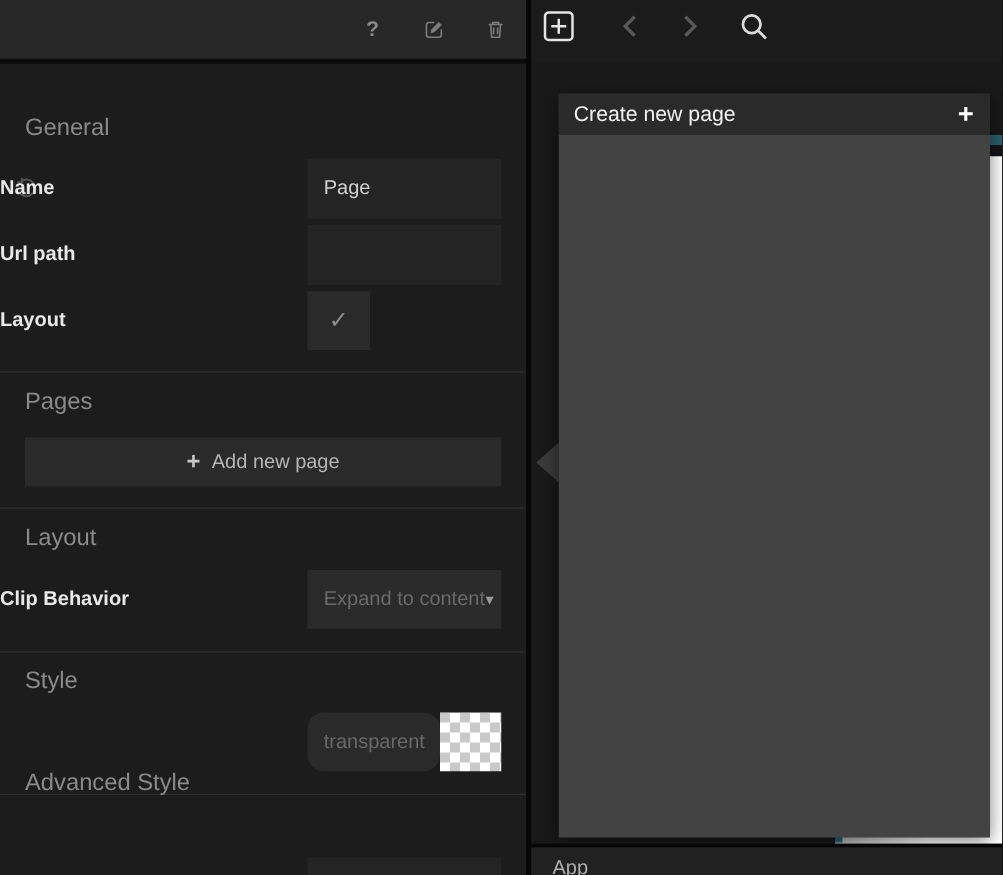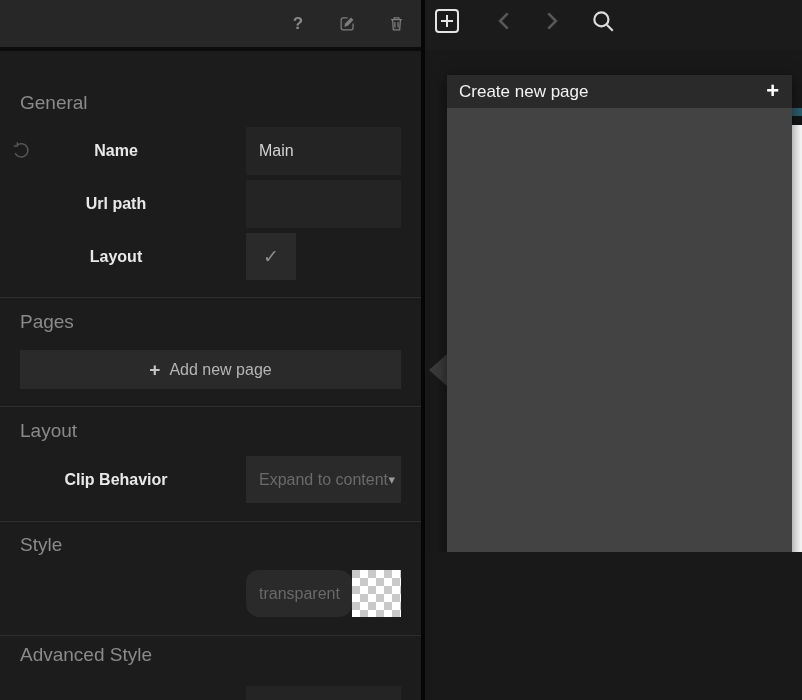--- a/index.html
+++ b/index.html
@@ -13,40 +13,40 @@
   .prop-title { position:absolute; left:20px; top:0; line-height:47px; font-size:16px; font-weight:600; color:#f0f0f0; }
   .prop-header-icons { position:absolute; right:14px; top:0; height:47px; display:flex; align-items:center; gap:27px; }
   .hicon { width:22px; height:22px; display:flex; align-items:center; justify-content:center; color:#7d7d7d; cursor:pointer; }
   .hicon.q { font-size:17px; font-weight:700; color:#8a8a8a; }
   .hicon svg { width:19px; height:19px; stroke:#7d7d7d; fill:none; stroke-width:1.6; }
   .header-gap { position:absolute; left:0; top:47px; width:100%; height:4px; background:#0c0c0c; }
 
   .section-label { position:absolute; left:20px; font-size:19px; color:#8a8a8a; }
   .divider { position:absolute; left:0; width:421px; height:1px; background:#2e2e2e; }
 
-  .row-label { position:absolute; width:232px; text-align:center; font-size:16px; font-weight:600; color:#e8e8e8; line-height:48px; }
+  .row-label { position:absolute; width:232px; text-align:left; font-size:16px; font-weight:600; color:#e8e8e8; line-height:48px; }
   .control { position:absolute; left:246px; width:155px; height:48px; background:#242424; color:#d2d2d2; font-size:16px; line-height:48px; padding:0 13px; white-space:nowrap; overflow:hidden; cursor:text; }
   .control.empty { color:#666; }
   .reset-icon { position:absolute; left:12px; width:20px; height:20px; cursor:pointer; }
   .reset-icon svg { width:20px; height:20px; stroke:#565656; fill:none; stroke-width:1.8; }
   .checkbox { position:absolute; left:246px; width:50px; height:47px; background:#2a2a2a; color:#8d8d8d; font-size:19px; font-weight:700; text-align:center; line-height:47px; cursor:pointer; }
   .big-button { position:absolute; left:20px; width:381px; height:39px; background:#2a2a2a; color:#b5b5b5; font-size:16px; display:flex; align-items:center; justify-content:center; gap:9px; cursor:pointer; }
   .big-button .plus { font-size:19px; font-weight:700; color:#c6c6c6; }
   .select { position:absolute; left:246px; width:155px; height:47px; background:#2a2a2a; color:#6a6a6a; font-size:16px; line-height:47px; padding:0 13px; white-space:nowrap; overflow:hidden; cursor:pointer; }
   .select .caret { position:absolute; right:6px; top:0; line-height:47px; color:#9a9a9a; font-size:13px; }
   .color-field { position:absolute; left:246px; width:106px; height:47px; background:#2a2a2a; color:#696969; font-size:16px; line-height:47px; padding:0 13px; white-space:nowrap; overflow:hidden; cursor:text;border-radius:13px; }
   .swatch { position:absolute; left:352px; width:49px; height:47px; cursor:pointer;
             background:repeating-conic-gradient(#ffffff 0% 25%, #c9c9c9 0% 50%); background-size:16px 16px; }
   .partial-input { position:absolute; left:246px; top:686px; width:155px; height:14px; background:#242424; }
 
   
   .panel-split { position:absolute; left:421px; top:0; width:4px; height:700px; background:#060606; }
 
   
-  .canvas { position:absolute; left:425px; top:0; width:377px; height:552px; background:#191919; overflow:hidden; }
+  .canvas { position:absolute; left:425px; top:0; width:377px; height:700px; background:#191919; overflow:hidden; }
   .toolbar { position:absolute; left:0; top:0; width:100%; height:50px; background:#1b1b1b; }
   .ticon { position:absolute; top:7px; width:28px; height:28px; display:flex; align-items:center; justify-content:center; cursor:pointer; }
   .ticon svg { width:26px; height:26px; fill:none; }
 
   .preview-window { position:absolute; left:243px; top:108px; width:134px; height:567px;
                     background:linear-gradient(90deg,#b4b4b4 0%, #ffffff 55%); }
   .preview-topbar { position:absolute; left:0; top:0; width:100%; height:8px; background:#2b5f6e; }
   .preview-darkbar { position:absolute; left:0; top:8px; width:100%; height:9px; background:#121416; }
   .preview-accent-dot { position:absolute; left:0; bottom:1px; width:6px; height:5px; background:#2b6474; }
 
@@ -87,21 +87,21 @@
     <div class="header-gap"></div>
 
     <div class="section-label" style="top:92px">General</div>
     <span class="reset-icon" style="top:141px">
       <svg viewBox="0 0 24 24">
           <path d="M6 5a8 8 0 1 1-2.2 9.5"></path>
           <path d="M6.5 1.5v4.4H2.1" fill="none"></path>
         </svg>
     </span>
     <div class="row-label" style="top:127px">Name</div>
-    <div class="control" style="top:127px">Main</div>
+    <div class="control" style="top:127px">Page</div>
 
     <div class="row-label" style="top:180px">Url path</div>
     <div class="control empty" style="top:180px"></div>
 
     <div class="row-label" style="top:233px">Layout</div>
     <div class="checkbox" style="top:233px">
       <span>✓</span>
     </div>
 
     <div class="divider" style="top:297px"></div>
@@ -122,21 +122,21 @@
     </div>
 
     <div class="divider" style="top:521px"></div>
 
     <div class="section-label" style="top:534px">Style</div>
     <div class="color-field" style="top:570px">transparent</div>
     <div class="swatch" style="top:570px"></div>
 
     <div class="divider" style="top:635px"></div>
 
-    <div class="section-label" style="top:644px">Advanced Style</div>
+    <div class="section-label" style="top:616px">Advanced Style</div>
     <div class="partial-input"></div>
   </div>
 
   <div class="panel-split"></div>
 
   <div class="canvas">
     <div class="toolbar">
       <span class="ticon" style="left:8px">
         <svg viewBox="0 0 26 26">
             <rect x="2" y="2" width="22" height="22" rx="3" stroke="#e4e4e4" stroke-width="2"></rect>
@@ -169,15 +169,18 @@
 
     <div class="popup-arrow"></div>
     <div class="popup">
       <div class="popup-header">
         <span class="popup-title">Create new page</span>
         <span class="popup-plus">+</span>
       </div>
     </div>
 
     <div class="bottom-split"></div>
+    <div class="bottom-bar">
+      <span class="app-label">App</span>
+    </div>
   </div>
 
 </div>
 
 </body></html>

